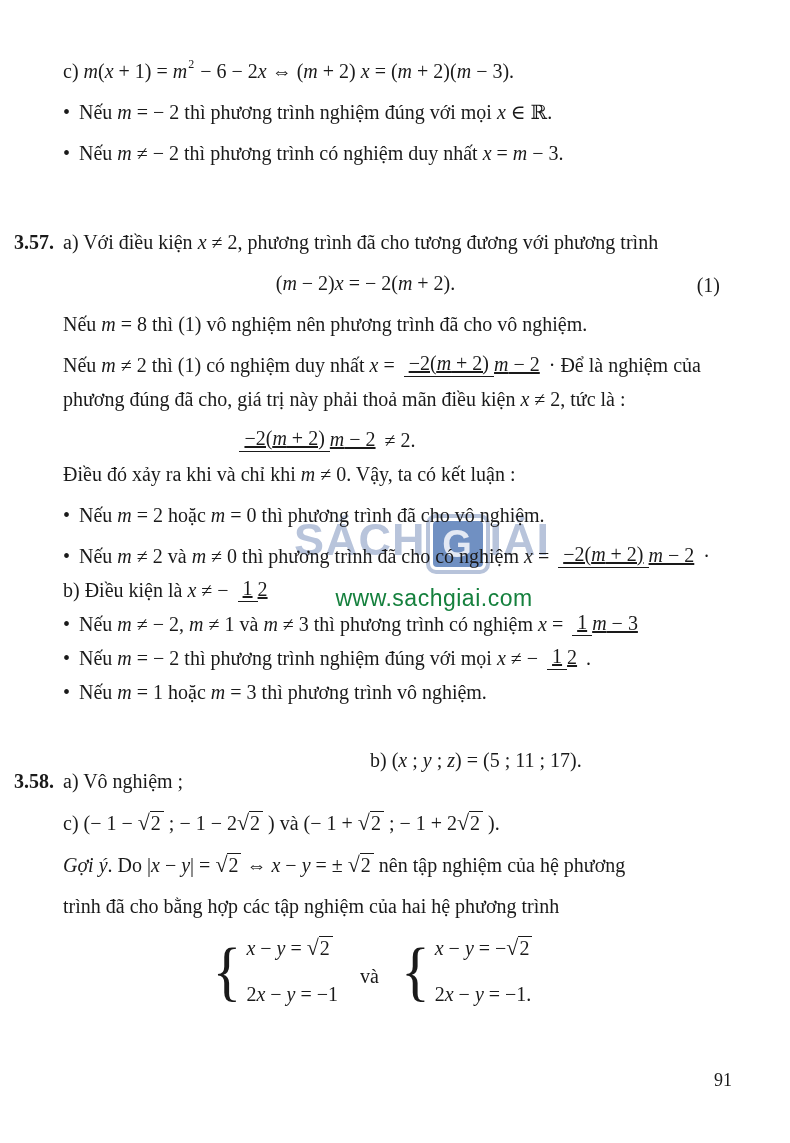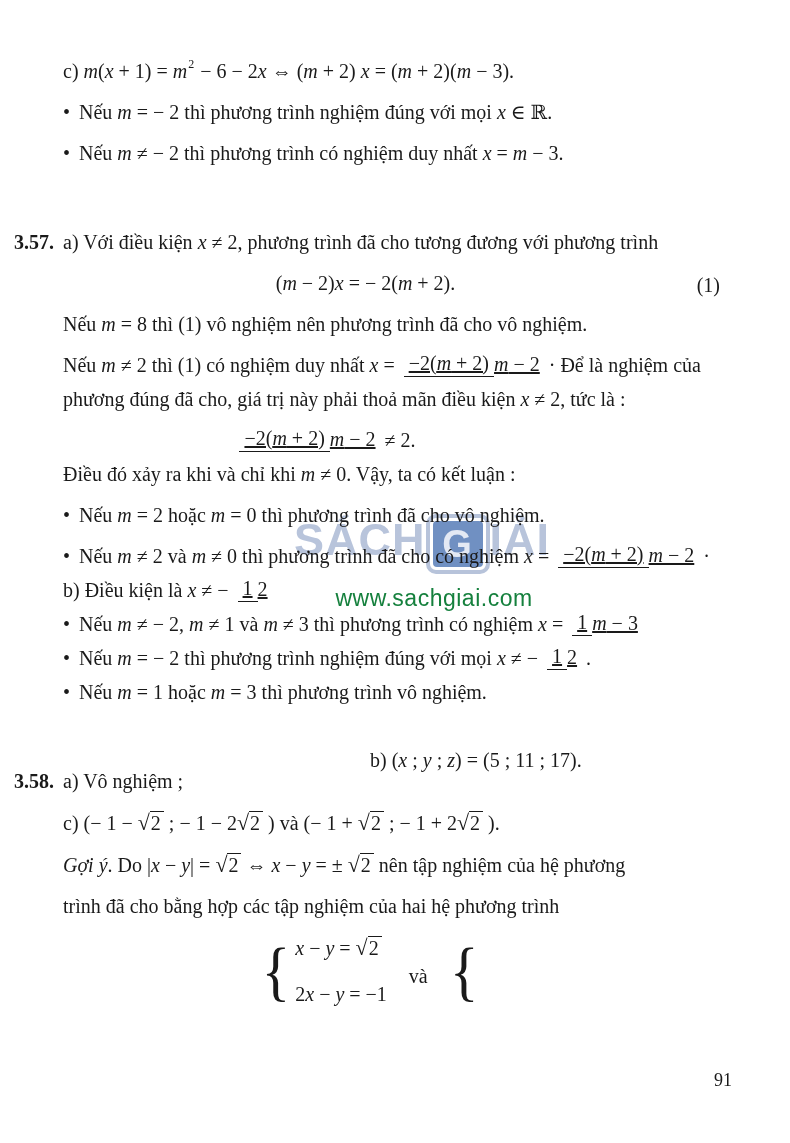--- a/index.html
+++ b/index.html
@@ -119,19 +119,23 @@
         <span class="sys">
           <span class="brace">{</span>
           <span class="rows">
             <span class="row"><span class="it">x</span><span> − </span><span class="it">y</span><span> = </span><span class="sqrt"><span class="rsign">√</span><span class="rad">2</span></span></span>
             <span class="row"><span>2</span><span class="it">x</span><span> − </span><span class="it">y</span><span> = −1</span></span>
           </span>
         </span>
         <span class="conn">và</span>
         <span class="sys">
           <span class="brace">{</span>
+          <span class="rows">
+            <span class="row"><span class="it">x</span><span> − </span><span class="it">y</span><span> = −</span><span class="sqrt"><span class="rsign">√</span><span class="rad">2</span></span></span>
+            <span class="row"><span>2</span><span class="it">x</span><span> − </span><span class="it">y</span><span> = −1.</span></span>
+          </span>
         </span>
       </div>
     </div>
 
   <div class="page-number">91</div>
 
 </div>
 
 </body></html>

